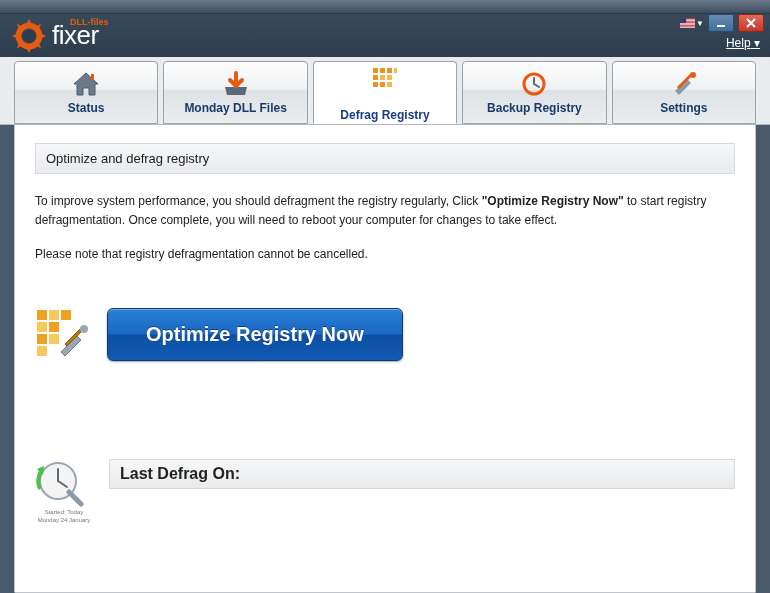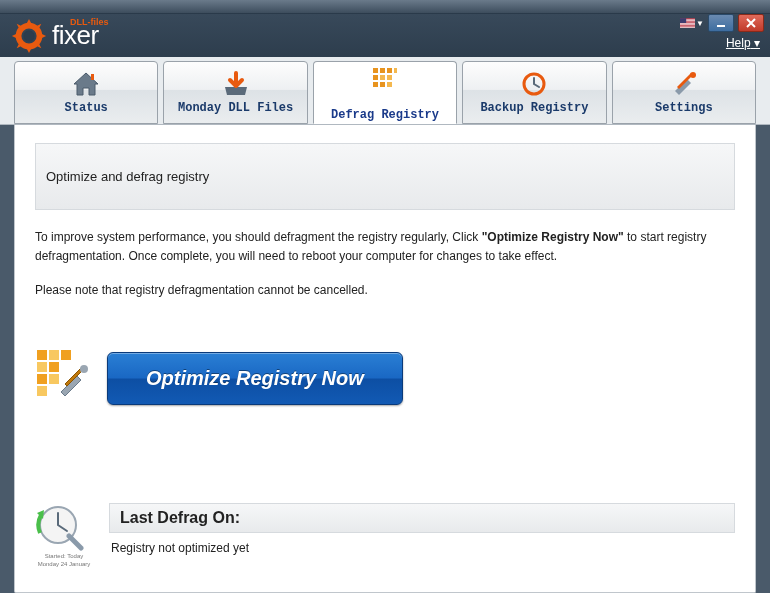--- a/index.html
+++ b/index.html
@@ -47,21 +47,20 @@
     background: linear-gradient(#fdfdfd 0%, #eef0f2 45%, #dde2e6 46%, #eaedef 100%);
     border: 1px solid #9aa2aa;
     border-radius: 4px 4px 0 0;
     display: flex;
     flex-direction: column;
     align-items: center;
     justify-content: center;
     gap: 3px;
     cursor: pointer;
     position: relative;
-    font-family: Liberation Mono, monospace;
   }
   .tab.active {
     background: #fff;
     border-bottom-color: #fff;
     z-index: 2;
     gap: 16px;
   }
   .tab-icon { width: 30px; height: 28px; display:flex; align-items:center; justify-content:center; }
   .tab-label { font-size: 12px; font-weight: bold; color: #1a3a6a; }
   .tab.active .tab-label { color: #1a3a8a; }
@@ -73,44 +72,42 @@
     padding: 18px 20px 14px 20px;
     border: 1px solid #c0c6cc;
     border-top: none;
     margin: 0 14px 12px 14px;
     border-radius: 0 0 2px 2px;
   }
 
   .section-header {
     background: linear-gradient(#f6f7f8, #e8eaec);
     border: 1px solid #d6dade;
-    padding: 25px 10px;
+    padding: 7px 10px;
     font-size: 13px;
     color: #222;
   }
 
   .body-text { font-size: 12px; color: #222; line-height: 1.55; margin-top: 18px; }
   .body-text b { font-weight: bold; }
 
   .action-row { display: flex; align-items: center; gap: 18px; margin-top: 44px; }
   .defrag-icon { width: 54px; height: 52px; }
 
   .big-button {
     background: linear-gradient(#2a7fd4 0%, #1a68c4 48%, #0d4fa4 52%, #125ab4 100%);
     border: 1px solid #0a3a7a;
     border-radius: 6px;
     color: #fff;
     font-size: 20px;
     font-weight: bold;
     padding: 14px 38px;
     box-shadow: inset 0 1px 0 rgba(255,255,255,0.35), 0 1px 2px rgba(0,0,0,0.35);
     cursor: pointer;
-    font-style: italic;
     text-shadow: 0 -1px 0 rgba(0,0,0,0.4);
-    margin-top: 8px;
   }
 
   .status-row { display: flex; gap: 16px; margin-top: 98px; align-items: flex-start; }
   .clock-icon { width: 58px; text-align:center; }
   .clock-caption { font-size: 6px; color: #777; line-height:1.1; margin-top:2px;}
   .status-box { flex: 1; }
   .status-head {
     background: linear-gradient(#f6f7f8,#e8eaec);
     border: 1px solid #d6dade;
     padding: 5px 10px;
@@ -293,18 +290,17 @@
         <path d="M6 12 A20 20 0 0 0 5 30" stroke="#4abf4a" stroke-width="4" fill="none"></path>
         <path d="M2 10 L9 7 L8 16 Z" fill="#4abf4a"></path>
         <line x1="34" y1="33" x2="46" y2="45" stroke="#8a9aaa" stroke-width="5" stroke-linecap="round"></line>
       </svg>
       <div class="clock-caption">Started: Today</div>
       <div class="clock-caption">Monday 24 January</div>
     </div>
     <div class="status-box">
       <div class="status-head">Last Defrag On:</div>
       <div class="status-body">
-        <div>Registry not optimized yet</div>
       </div>
     </div>
   </div>
 
 </div>
 
 </body></html>

